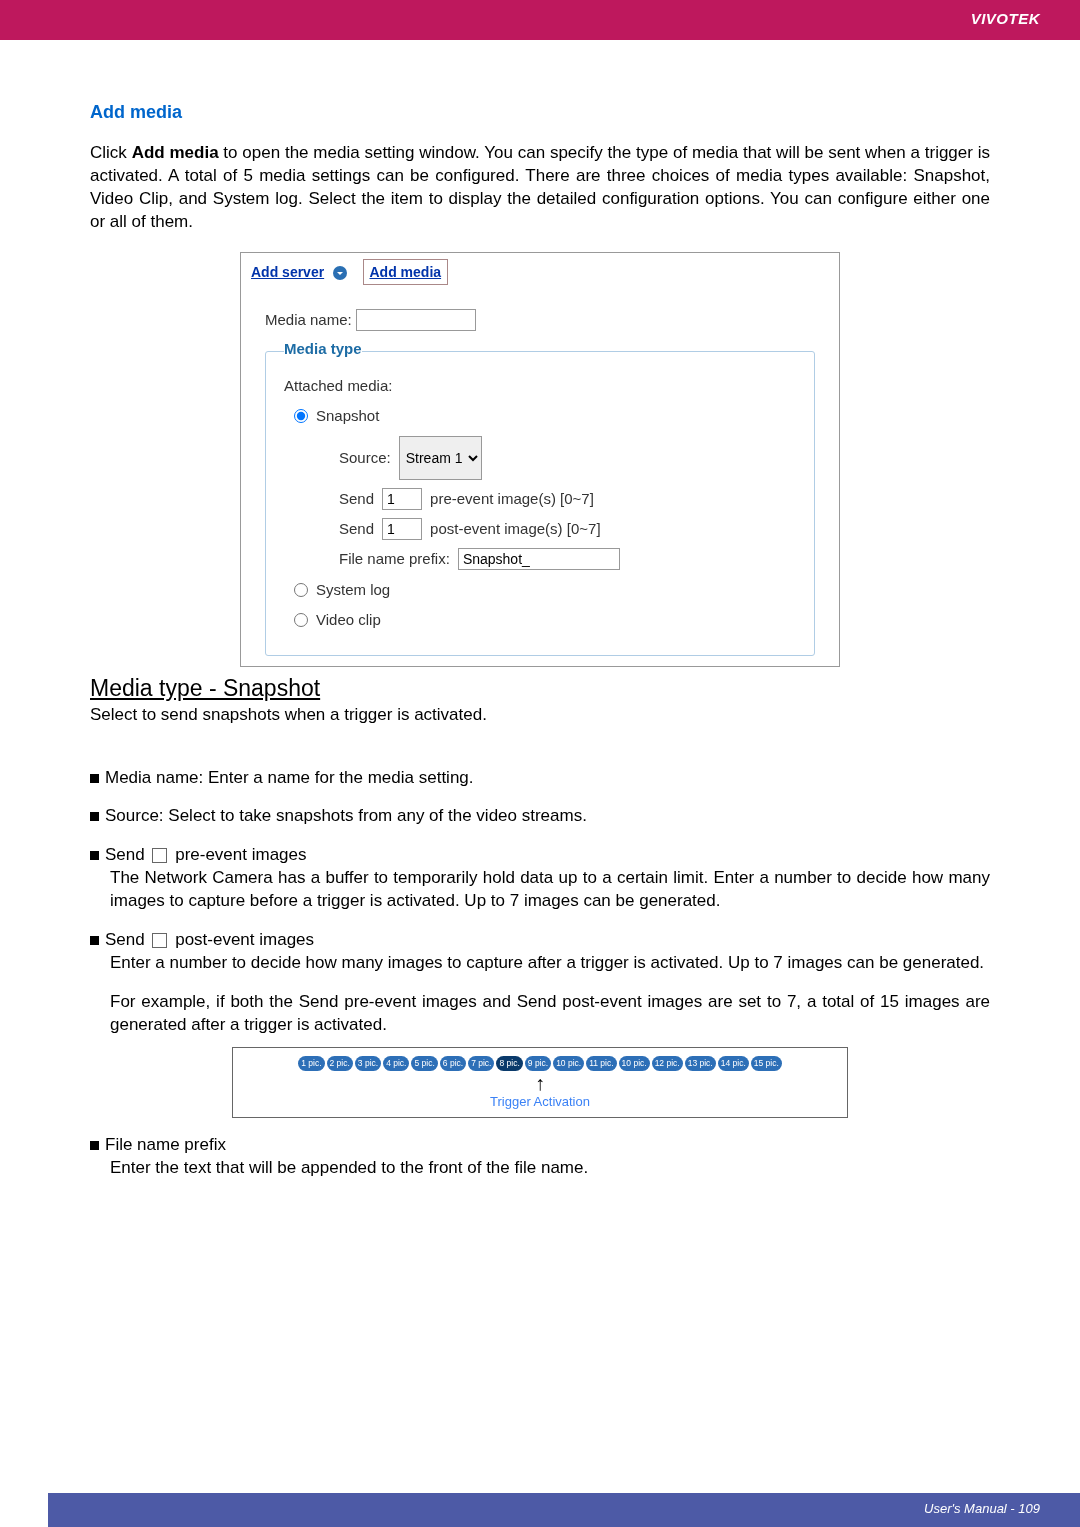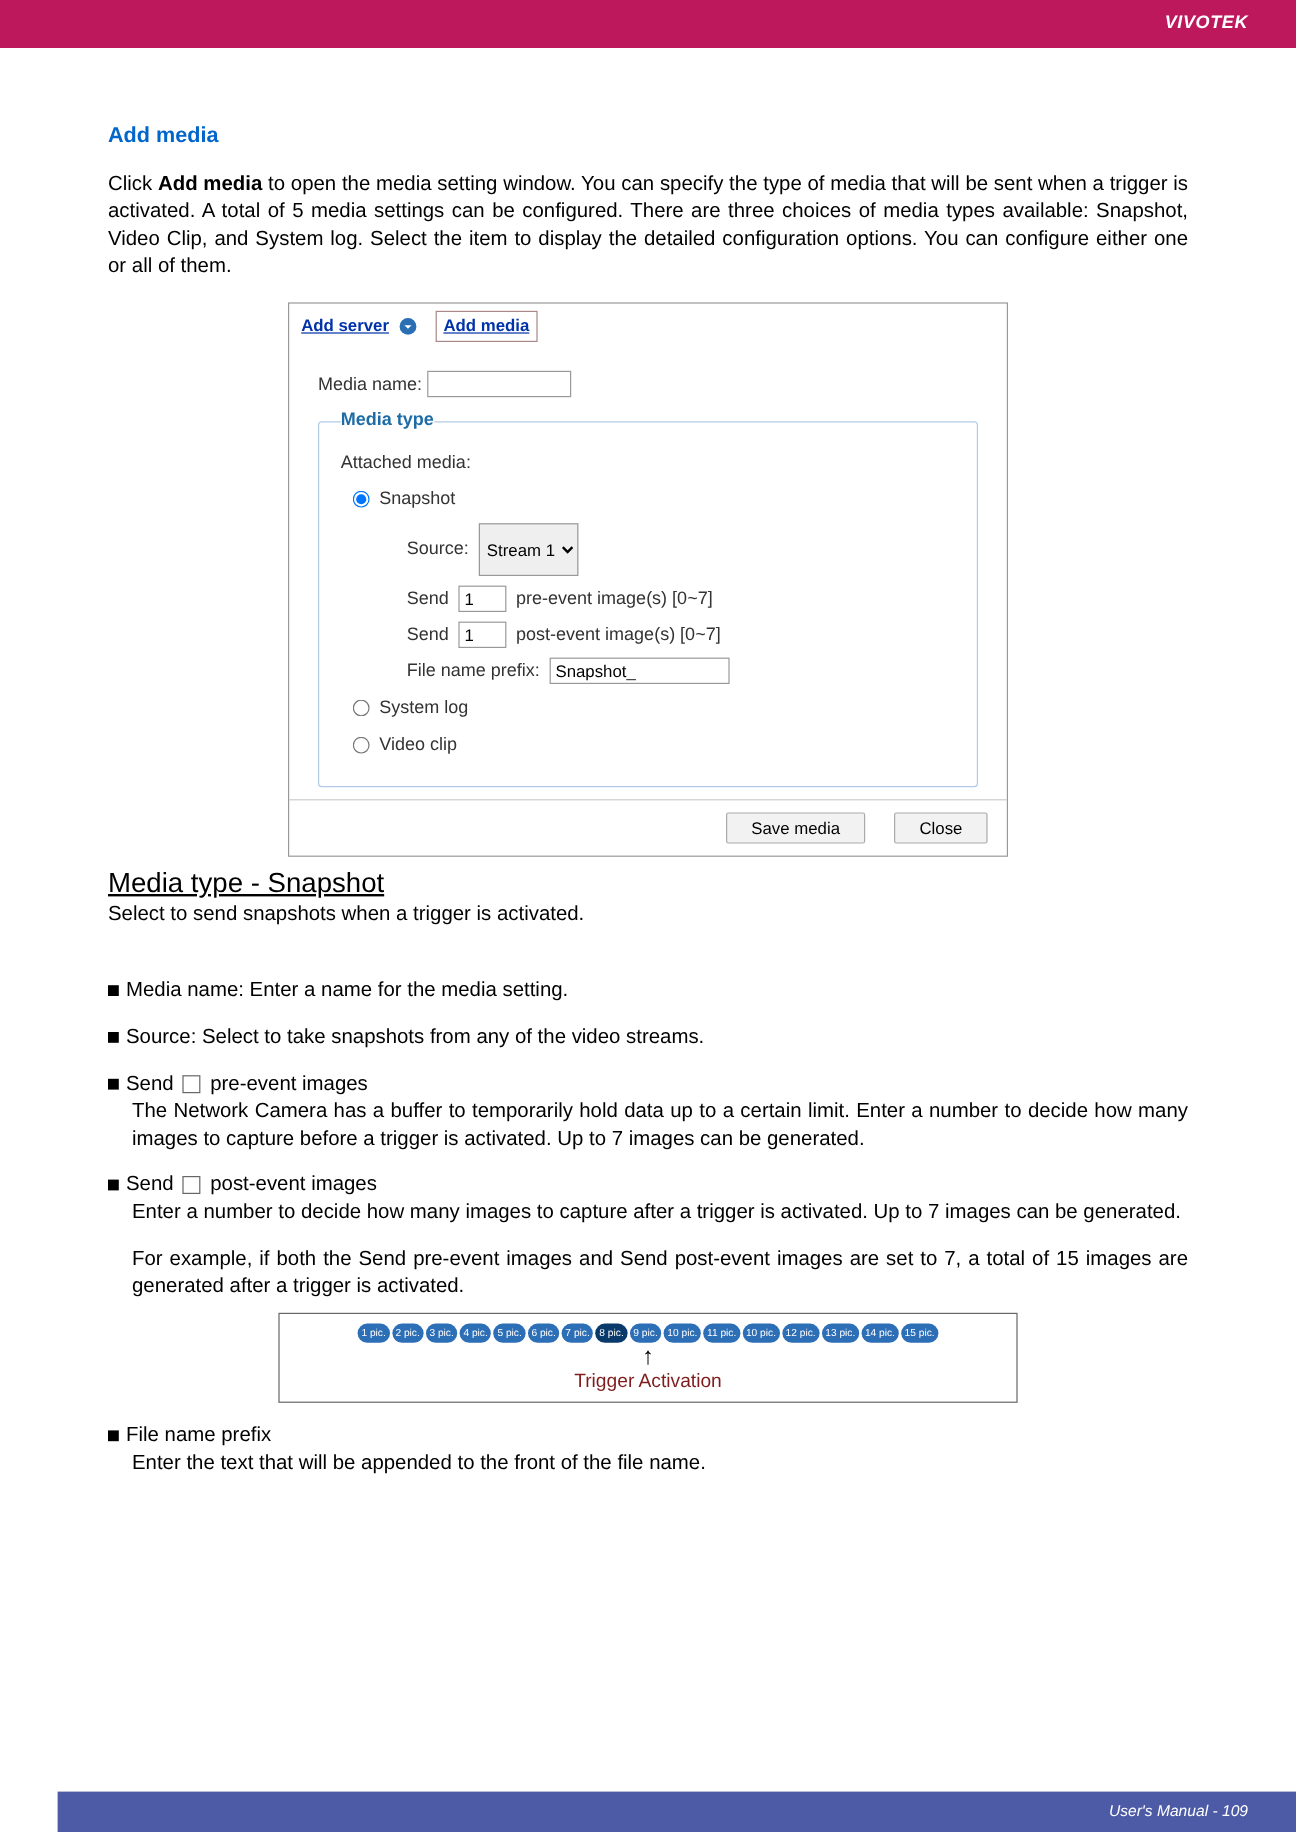--- a/index.html
+++ b/index.html
@@ -70,21 +70,21 @@
   }
   .legend {
     color: #1d6ca5; font-weight: bold; font-size: 15px;
     position: relative; top: -2px; background: #fff;
   }
   .radio { width: 14px; height: 14px; }
   .radio-line { margin: 10px 0 10px 10px; display: flex; align-items: center; gap: 8px; }
   .checkbox-line { margin: 8px 0 8px 55px; display: flex; align-items: center; gap: 6px; }
   .cb { width: 14px; height: 14px; }
   .small-input { width: 40px; border: 1px solid #999; padding: 2px 4px; font-size: 14px; }
-  .med-input { width: 150px; border: 1px solid #999; padding: 2px 4px; font-size: 14px; }
+  .med-input { width: 162px; border: 1px solid #999; padding: 2px 4px; font-size: 14px; }
   .select { border: 1px solid #999; padding: 12px 2px; font-size: 14px; }
   .label-row { margin: 8px 0 8px 55px; display: flex; align-items: center; gap: 8px; }
   .btn {
     background: #f2f2f2;
     border: 1px solid #aaa;
     padding: 4px 20px;
     font-size: 14px;
     border-radius: 2px;
   }
   .btnbar { text-align: right; padding: 10px 16px; border-top: 1px solid #ccc; }
@@ -95,21 +95,21 @@
   .inline-box { display: inline-block; width: 15px; height: 15px; border: 1px solid #666; vertical-align: middle; margin: 0 3px; }
   .desc { margin-left: 20px; text-align: justify; }
   .diagram { width: 616px; margin: 10px auto 8px auto; border: 1px solid #666; padding: 8px 8px 6px 8px; text-align: center; }
   .pill-row { display: flex; justify-content: center; gap: 2px; flex-wrap: nowrap; }
   .pill {
     font-size: 8.5px; color: #fff; background: #2d6fb7;
     border-radius: 8px; padding: 2px 3px; white-space: nowrap;
   }
   .pill.dark { background: #0a3a6b; }
   .arrow { font-size: 20px; color: #000; margin-top: 2px; line-height: 1; }
-  .diagram-caption { font-size: 16px; color: #7f1d1d; }
+  .diagram-caption { font-size: 13px; color: #3b82f6; }
   .footer {
     position: absolute;
     bottom: 0; left: 0; right: 0;
     height: 34px;
     background: #4d5aa6;
     margin-left: 48px;
   }
   .footer-text {
     position: absolute; right: 40px; top: 8px;
     color: #fff; font-style: italic; font-size: 13px;
@@ -191,24 +191,20 @@
           <span>System log</span>
         </div>
 
         <div class="radio-line">
           <input type="radio" class="radio" style="">
           <span>Video clip</span>
         </div>
       </fieldset>
     </div>
 
-    <div class="btnbar">
-      <button class="btn">Save media</button>
-      <button class="btn" style="margin-left:20px">Close</button>
-    </div>
   </div>
 
   <div class="subhead">Media type - Snapshot</div>
   <div>Select to send snapshots when a trigger is activated.</div>
 
   <div class="bullets">
     <div class="item">
       <span class="sq"></span><span>Media name: Enter a name for the media setting.</span>
     </div>
     <div class="item">

